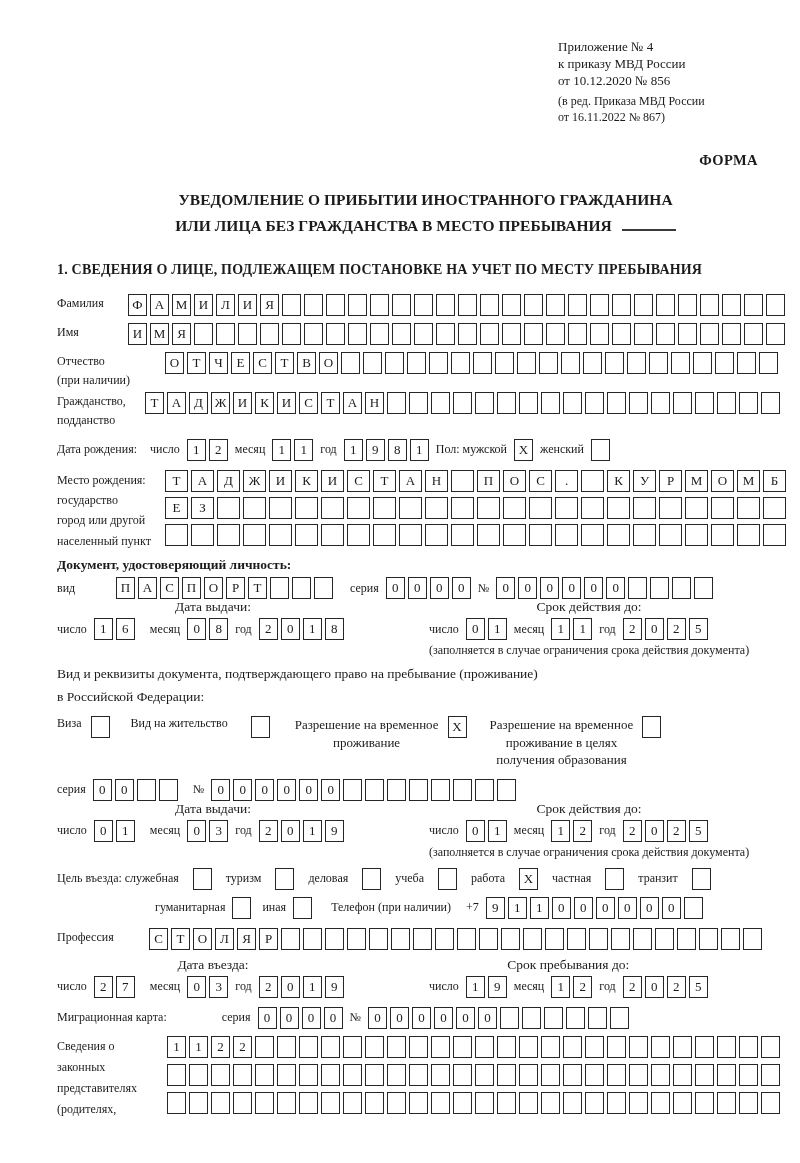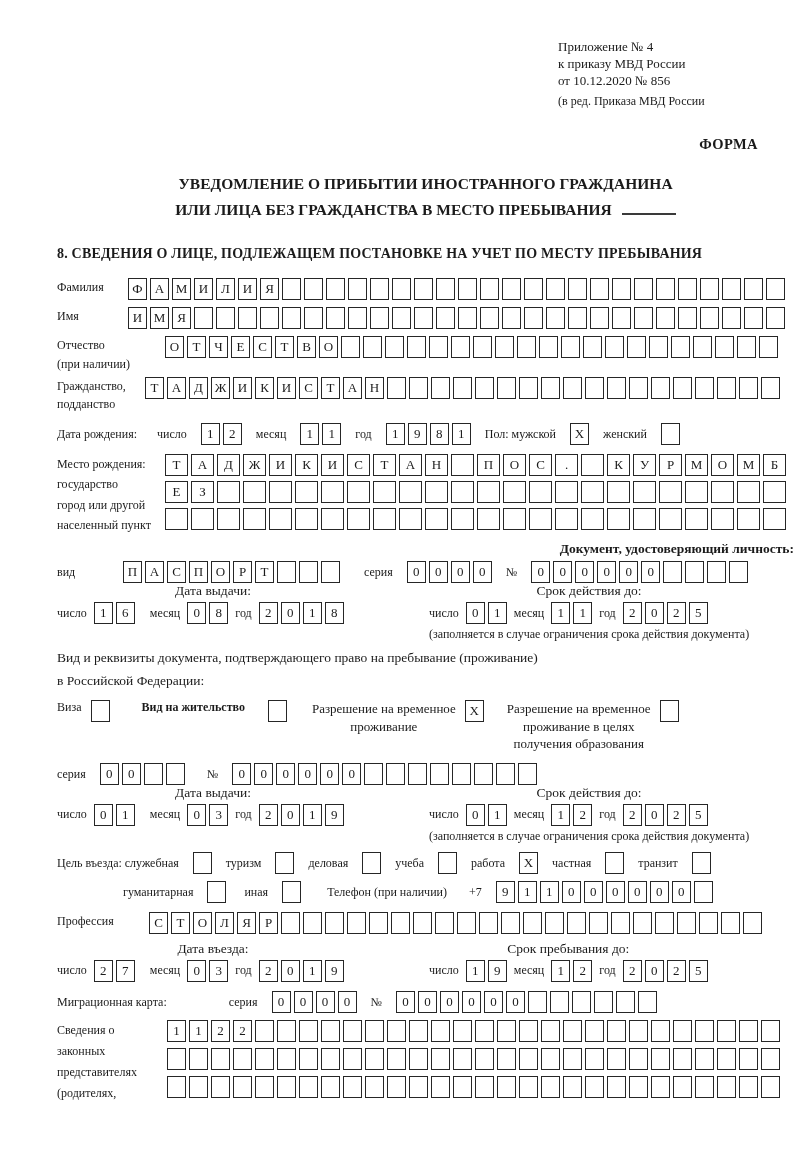--- a/index.html
+++ b/index.html
@@ -20,57 +20,58 @@
   .lbl { font-size:12px; line-height:1.6; flex:0 0 auto; }
   .cells { display:inline-flex; gap:3px; flex:0 0 auto; }
   .cell {
     width:19px; height:22px; border:1.6px solid #262626; background:#fff;
     display:inline-flex; align-items:center; justify-content:center;
     font-size:13px; flex:0 0 auto;
   }
   .cells.wide .cell { width:23px; }
   .vstack { display:flex; flex-direction:column; gap:5px; }
 
-  .inlinebits { display:flex; align-items:center; gap:14px; flex-wrap:nowrap; }
+  .inlinebits { display:flex; align-items:center; gap:7px; flex-wrap:nowrap; }
   .inlinebits .lbl { line-height:1.2; }
 
   .dategrp { display:flex; }
   .dg-head { font-size:13.5px; text-align:center; }
   .dg-note { font-size:12px; text-align:center; margin-top:3px; }
   .dg-row { display:flex; align-items:center; gap:7px; margin-top:3px; }
 
-  .center-bold { text-align:right; font-weight:bold; font-size:13.5px; margin-top:10px; }
+  .center-bold { text-align:left; font-weight:bold; font-size:13.5px; margin-top:10px; }
   .plain { font-size:13.5px; margin-top:8px; line-height:1.55; }
   .cb-row { display:flex; align-items:flex-start; gap:9px; margin-top:8px; }
   .cb-label-multi { font-size:13px; text-align:center; line-height:1.35; }
 </style>
 </head>
 <body>
 
 <div class="page">
 
   <div class="annex">
     <div>Приложение № 4</div>
     <div>к приказу МВД России</div>
     <div>от 10.12.2020 № 856</div>
     <div class="rev">
       <div>(в ред. Приказа МВД России</div>
+      <div>от 16.11.2022 № 867)</div>
     </div>
   </div>
 
   <div class="forma">ФОРМА</div>
 
   <div class="title">
     <div>УВЕДОМЛЕНИЕ О ПРИБЫТИИ ИНОСТРАННОГО ГРАЖДАНИНА</div>
     <div>
       <span>ИЛИ ЛИЦА БЕЗ ГРАЖДАНСТВА В МЕСТО ПРЕБЫВАНИЯ</span><span class="blank-underline"></span>
     </div>
   </div>
 
-  <div class="sec-heading">8. СВЕДЕНИЯ О ЛИЦЕ, ПОДЛЕЖАЩЕМ ПОСТАНОВКЕ НА УЧЕТ ПО МЕСТУ ПРЕБЫВАНИЯ</div>
+  <div class="sec-heading">1. СВЕДЕНИЯ О ЛИЦЕ, ПОДЛЕЖАЩЕМ ПОСТАНОВКЕ НА УЧЕТ ПО МЕСТУ ПРЕБЫВАНИЯ</div>
 
   <div class="row" style="margin-top:16px;">
     <span class="lbl" style="width:71px;">Фамилия</span>
     <span class="cells">
         <span class="cell">Ф</span>
         <span class="cell">А</span>
         <span class="cell">М</span>
         <span class="cell">И</span>
         <span class="cell">Л</span>
         <span class="cell">И</span>
@@ -417,21 +418,21 @@
   </div>
 
   <div class="plain" style="margin-top:6px;">Вид и реквизиты документа, подтверждающего право на пребывание (проживание)</div>
   <div class="plain" style="margin-top:2px;">в Российской Федерации:</div>
 
   <div class="cb-row">
     <span class="lbl" style="line-height:1.2;">Виза</span>
     <span class="cells">
         <span class="cell"></span>
       </span>
-    <span class="lbl" style="line-height:1.2; margin-left:23px;font-weight:bold;">Вид на жительство</span>
+    <span class="lbl" style="line-height:1.2; margin-left:12px;">Вид на жительство</span>
     <span class="cells" style="margin-left:14px;">
         <span class="cell"></span>
       </span>
     <span class="cb-label-multi" style="margin-left:16px;">
       <span>Разрешение на временное</span><br>
       <span>проживание</span>
     </span>
     <span class="cells">
         <span class="cell">X</span>
       </span>
@@ -544,21 +545,21 @@
     <span class="lbl">частная</span>
     <span class="cells">
         <span class="cell"></span>
       </span>
     <span class="lbl">транзит</span>
     <span class="cells">
         <span class="cell"></span>
       </span>
   </div>
 
-  <div class="row inlinebits" style="margin-top:7px; margin-left:66px; ">
+  <div class="row inlinebits" style="margin-top:7px; margin-left:98px; ">
     <span class="lbl">гуманитарная</span>
     <span class="cells">
         <span class="cell"></span>
       </span>
     <span class="lbl" style="margin-left:4px;">иная</span>
     <span class="cells">
         <span class="cell"></span>
       </span>
     <span class="lbl" style="margin-left:12px;">Телефон (при наличии)</span>
     <span class="lbl" style="margin-left:8px;">+7</span>

